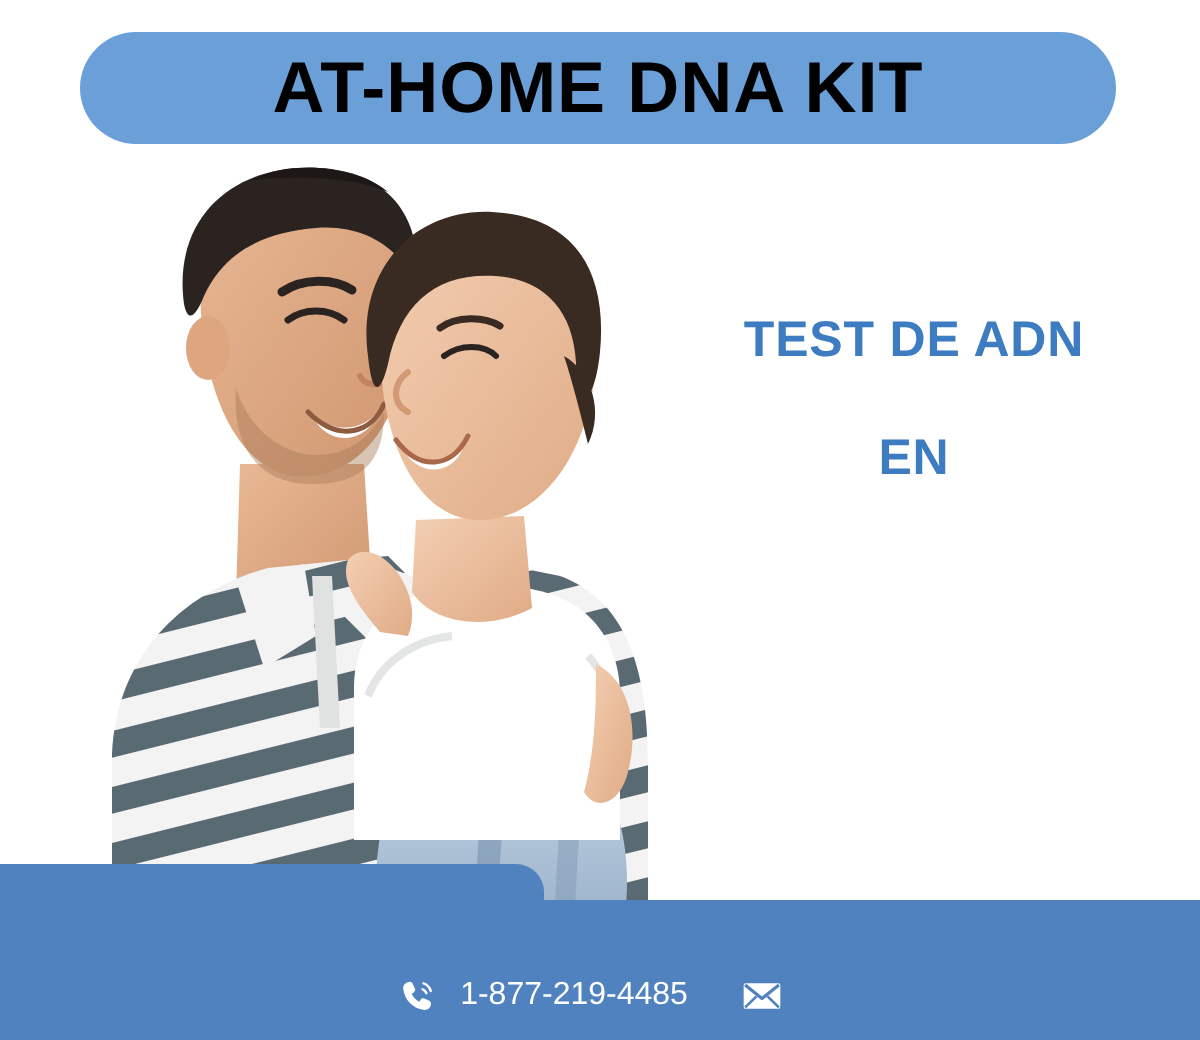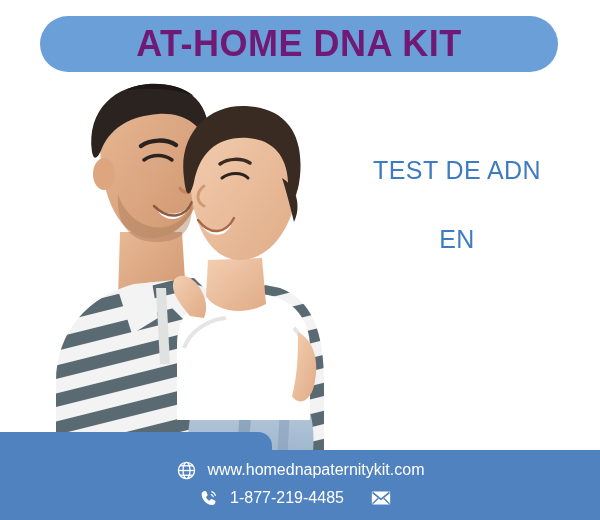--- a/index.html
+++ b/index.html
@@ -28,21 +28,21 @@
     width: 518px;
     height: 56px;
     background: #6a9fd8;
     border-radius: 28px;
     display: flex;
     align-items: center;
     justify-content: center;
     box-sizing: border-box;
   }
   .header-title {
-    color: #701a75;
+    color: #000000;
     font-size: 36px;
     font-weight: bold;
     letter-spacing: 0.5px;
     line-height: 1;
     white-space: nowrap;
     font-family: "Liberation Sans", sans-serif;
   }
 
   
   .photo-wrap {
@@ -63,27 +63,27 @@
   .headline-block {
     position: absolute;
     left: 322px;
     top: 158px;
     width: 270px;
     text-align: center;
   }
   .headline-line {
     color: #3d7cc0;
     font-size: 25px;
-    font-weight: normal;
+    font-weight: bold;
     letter-spacing: 0.4px;
     line-height: 1;
     font-family: "Liberation Sans", sans-serif;
   }
   .headline-line + .headline-line {
-    margin-top: 44px;
+    margin-top: 34px;
   }
 
   
   .footer {
     position: absolute;
     left: 0;
     bottom: 0;
     width: 600px;
     height: 70px;
     background: #4f82bf;
@@ -266,34 +266,20 @@
   </div>
 
   <div class="headline-block">
     <div class="headline-line">TEST DE ADN</div>
     <div class="headline-line">EN</div>
   </div>
 
   <div class="footer-lobe"></div>
   <div class="footer">
 
-    <div class="footer-row footer-row-top">
-      <div class="contact-item">
-        <span class="contact-icon">
-          <svg viewBox="0 0 24 24" width="21" height="21" fill="none" stroke="#ffffff" stroke-width="1.5">
-            <circle cx="12" cy="12" r="9.2"></circle>
-            <ellipse cx="12" cy="12" rx="4" ry="9.2"></ellipse>
-            <line x1="2.8" y1="12" x2="21.2" y2="12"></line>
-            <line x1="4.3" y1="6.6" x2="19.7" y2="6.6"></line>
-            <line x1="4.3" y1="17.4" x2="19.7" y2="17.4"></line>
-          </svg>
-        </span>
-        <span class="contact-text">www.homednapaternitykit.com</span>
-      </div>
-    </div>
 
     <div class="footer-row footer-row-bottom">
       <div class="contact-item">
         <span class="contact-icon">
           <svg viewBox="0 0 24 24" width="21" height="21">
             <path d="M6.2,3.4 C7.3,3.2 8.1,3.6 8.5,4.6 L9.6,7.2 C10,8.1 9.8,8.8 9,9.4
                      L7.9,10.2 C8.6,12.1 10.2,13.8 12.1,14.7 L12.9,13.5
                      C13.4,12.7 14.1,12.5 15,12.9 L17.6,14 C18.6,14.4 19,15.2 18.8,16.3
                      C18.5,18.3 16.9,19.6 14.9,19.4 C8.6,18.7 3.6,13.6 3,7.3
                      C2.8,5.3 4.2,3.7 6.2,3.4 Z" fill="#ffffff"></path>

